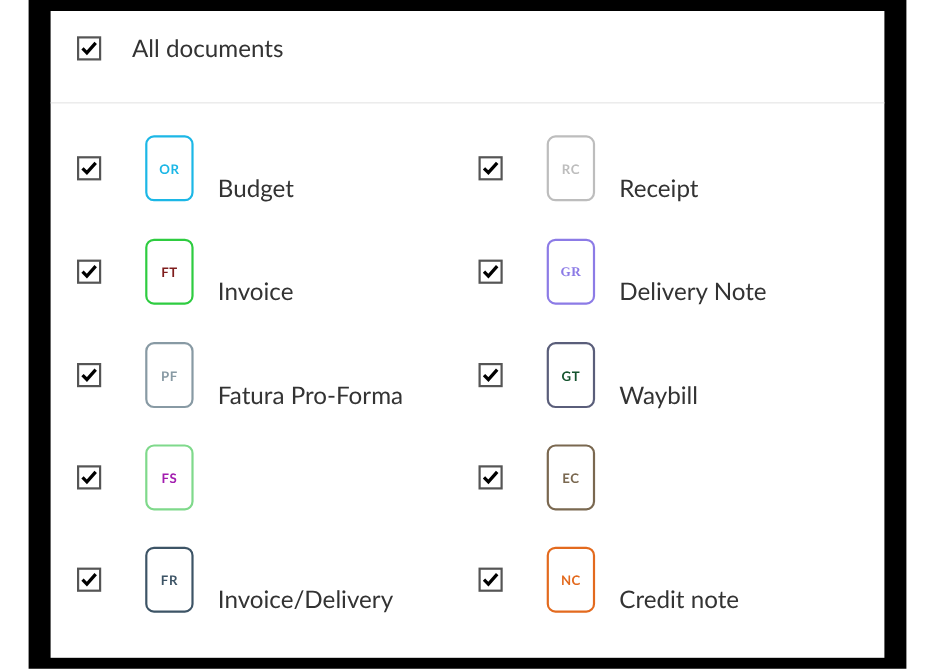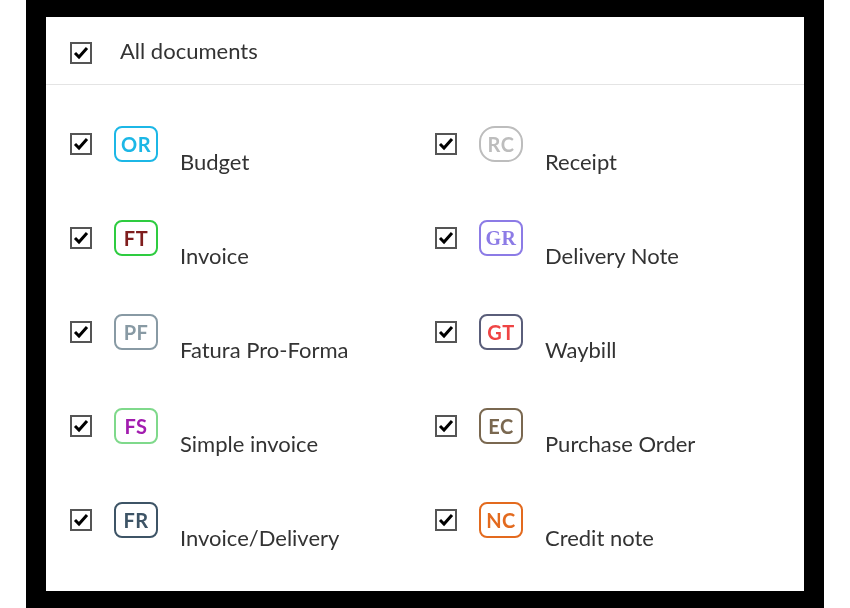--- a/index.html
+++ b/index.html
@@ -19,22 +19,22 @@
     background: #000;
     padding: 20px;
     border-radius: 2px;
   }
   .panel {
     background: #fff;
     padding: 0;
   }
   .header {
     display: flex;
-    align-items: flex-end;
-    padding: 20px 24px 20px 24px;
+    align-items: center;
+    padding: 20px 24px 36px 24px;
     border-bottom: 1px solid #e4e4e4;
   }
   .header .cb { margin-right: 28px; }
   .header-title {
     font-size: 22px;
     color: #333;
     font-weight: 400;
   }
   .list {
     padding: 12px 24px 24px 24px;
@@ -54,30 +54,30 @@
     border: 2px solid #555;
     display: flex;
     align-items: center;
     justify-content: center;
     flex: 0 0 22px;
     cursor: pointer;
   }
   .cb svg { width: 16px; height: 16px; display:block; }
   .badge {
     width: 44px;
-    height: 36px;
+    height: 60px;
     border: 2px solid;
     border-radius: 8px;
     display: flex;
     align-items: center;
     justify-content: center;
-    font-size: 20px;
+    font-size: 12px;
     font-weight: 700;
     letter-spacing: 0.5px;
-    margin-left: 22px;
+    margin-left: 40px;
     margin-right: 22px;
     flex: 0 0 44px;
   }
   .label {
     font-size: 22px;
     color: #333;
     font-weight: 400;
     margin-top: 35px;
   }
 </style>
@@ -103,21 +103,21 @@
           </div>
           <div class="badge" style="border-color: rgb(28, 183, 230); color: rgb(28, 183, 230);">OR</div>
           <div class="label">Budget</div>
         </div>
         <div class="item">
           <div class="cb">
             <svg viewBox="0 0 16 16">
               <path d="M2 8 L6 12 L14 3" stroke="#000" stroke-width="3" fill="none"></path>
             </svg>
           </div>
-          <div class="badge" style="border-color: rgb(189, 189, 189); color: rgb(189, 189, 189); border-radius: 16px;">RC</div>
+          <div class="badge" style="border-color: rgb(189, 189, 189); color: rgb(189, 189, 189);">RC</div>
           <div class="label">Receipt</div>
         </div>
         <div class="item">
           <div class="cb">
             <svg viewBox="0 0 16 16">
               <path d="M2 8 L6 12 L14 3" stroke="#000" stroke-width="3" fill="none"></path>
             </svg>
           </div>
           <div class="badge" style="border-color: rgb(46, 204, 64); color: #7f1d1d;">FT</div>
           <div class="label">Invoice</div>
@@ -139,40 +139,38 @@
           </div>
           <div class="badge" style="border-color: rgb(136, 154, 164); color: rgb(136, 154, 164);">PF</div>
           <div class="label">Fatura Pro-Forma</div>
         </div>
         <div class="item">
           <div class="cb">
             <svg viewBox="0 0 16 16">
               <path d="M2 8 L6 12 L14 3" stroke="#000" stroke-width="3" fill="none"></path>
             </svg>
           </div>
-          <div class="badge" style="border-color: rgb(90, 94, 122); color: #ef4444;">GT</div>
+          <div class="badge" style="border-color: rgb(90, 94, 122); color: #14532d;">GT</div>
           <div class="label">Waybill</div>
         </div>
         <div class="item">
           <div class="cb">
             <svg viewBox="0 0 16 16">
               <path d="M2 8 L6 12 L14 3" stroke="#000" stroke-width="3" fill="none"></path>
             </svg>
           </div>
           <div class="badge" style="border-color: rgb(127, 217, 139); color: #a21caf;">FS</div>
-          <div class="label">Simple invoice</div>
         </div>
         <div class="item">
           <div class="cb">
             <svg viewBox="0 0 16 16">
               <path d="M2 8 L6 12 L14 3" stroke="#000" stroke-width="3" fill="none"></path>
             </svg>
           </div>
           <div class="badge" style="border-color: rgb(122, 104, 80); color: rgb(122, 104, 80);">EC</div>
-          <div class="label">Purchase Order</div>
         </div>
         <div class="item">
           <div class="cb">
             <svg viewBox="0 0 16 16">
               <path d="M2 8 L6 12 L14 3" stroke="#000" stroke-width="3" fill="none"></path>
             </svg>
           </div>
           <div class="badge" style="border-color: rgb(61, 84, 102); color: rgb(61, 84, 102); text-align: center;">FR</div>
           <div class="label">Invoice/Delivery</div>
         </div>

